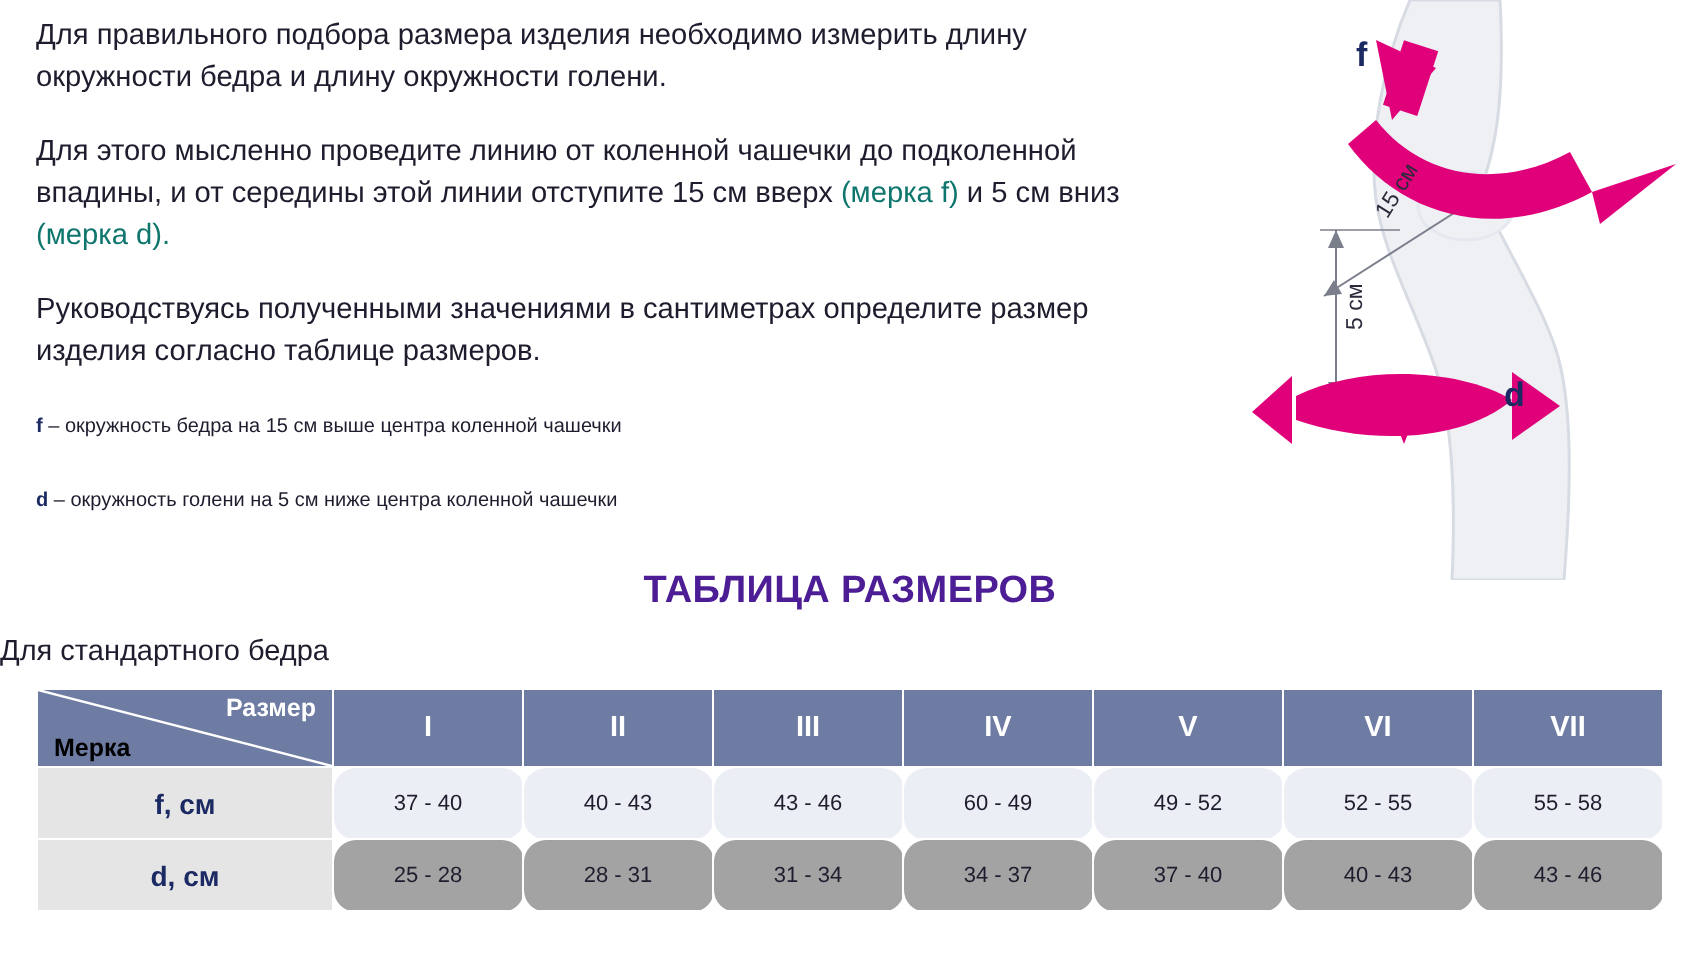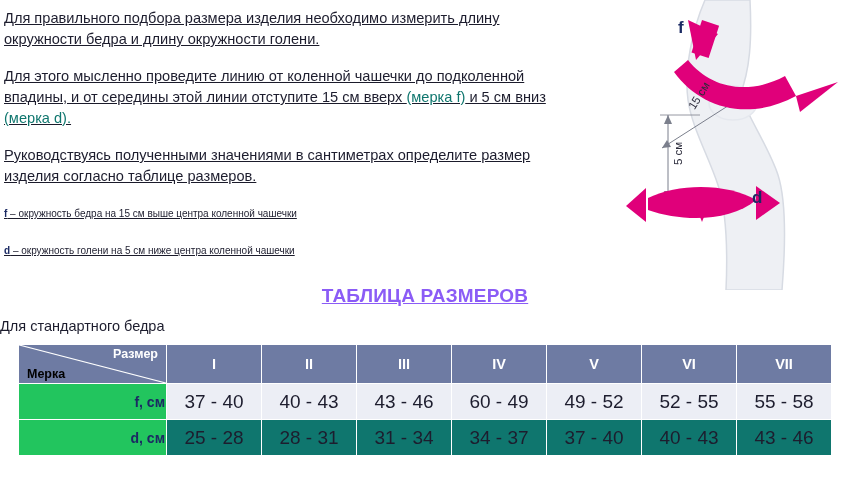--- a/index.html
+++ b/index.html
@@ -13,24 +13,23 @@
   }
   #page {
     position: relative;
     width: 850px;
     height: 479px;
   }
 
   
   .text-col {
     position: absolute;
-    left: 4px;
+    left: 18px;
     top: 8px;
     width: 560px;
-    text-decoration: underline;
   }
   .para {
     font-size: 14.6px;
     line-height: 21px;
     color: #1d1d2e;
     margin-bottom: 16px;
   }
   .para .pink { color: #0f766e; }
 
   .legend {
@@ -78,23 +77,22 @@
   }
 
   
   .table-title {
     position: absolute;
     left: 0; top: 285px;
     width: 850px;
     text-align: center;
     font-size: 19px;
     font-weight: bold;
-    color: #8b5cf6;
+    color: #4c1d95;
     letter-spacing: 0.2px;
-    text-decoration: underline;
   }
   .table-sub {
     position: absolute;
     left: 0; top: 318px;
     width: 850px;
     font-size: 14.5px;
     color: #1d1d2e;
   }
 
   table.sizes {
@@ -141,35 +139,35 @@
     color: #ffffff;
   }
   .corner-inner .cell-b {
     position: absolute;
     left: 8px; bottom: 2px;
     font-size: 12.5px;
     font-weight: bold;
     color: #000000;
   }
   tbody th.rowhead {
-    background: #22c55e;
+    background: #e5e5e5;
     color: #1b2a63;
     font-weight: bold;
     height: 36px;
     font-size: 14px;
     width: 148px;
-    text-align: right;
   }
   tbody td {
     background: #eceef5;
     color: #1d1d2e;
     height: 24px;
-    font-size: 19px;
-  }
-  tbody tr.alt td { background: #0f766e; }
+    font-size: 11px;
+    border-radius: 11px;
+  }
+  tbody tr.alt td { background: #a3a3a3; }
 </style>
 </head>
 <body>
 
 <div id="page">
 
   <div class="text-col">
 
     <div class="para">Для правильного подбора размера изделия необходимо измерить длину окружности бедра и длину окружности голени.</div>
 

